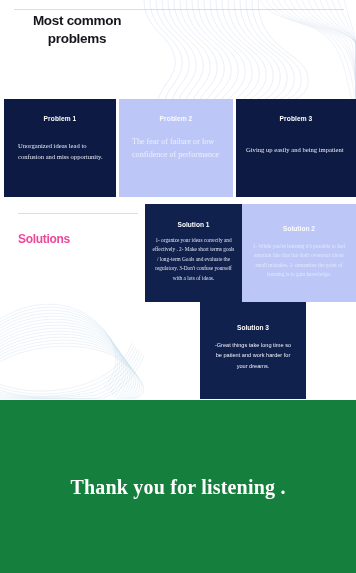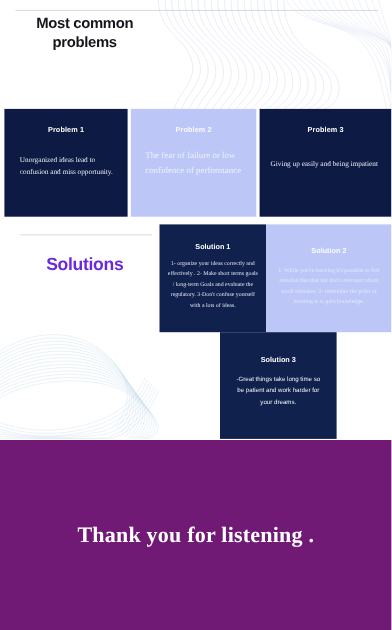--- a/index.html
+++ b/index.html
@@ -65,21 +65,21 @@
   .slide-solutions {
     position:absolute; left:0; top:199px; width:356px; height:200px;
     background:#ffffff; overflow:hidden;
   }
   .divider-sol {
     position:absolute; left:18px; top:14px; width:120px; height:1px;
     background:#d9dde8;
   }
   .sol-heading {
     position:absolute; left:18px; top:33px;
-    font-size:16px; font-weight:bold; color:#6d28d9; letter-spacing:-.3px;margin-left:24px;
+    font-size:12px; font-weight:bold; color:#ec4899; letter-spacing:-.3px;
   }
   .wave-bottom {
     position:absolute; left:-8px; top:96px; width:200px; height:104px;
     overflow:hidden; pointer-events:none;
   }
 
   .sbox { position:absolute; overflow:hidden; }
   .sbox.dark { background:#11214d; }
   .sbox.light { background:#bcc7f7; }
   .sbox-1 { left:145px; top:5px;   width:97px;  height:98px; }
@@ -104,21 +104,21 @@
   }
   .sbox-3 .sbox-body {
     top:38px; left:12px; right:12px;
     font-family:"Liberation Sans", sans-serif;
     font-size:5.6px; line-height:1.86; color:#eef1f9;
   }
 
   
   .slide-thanks {
     position:absolute; left:0; top:400px; width:356px; height:173px;
-    background:#701a75;
+    background:#15803d;
   }
   .thanks-text {
     position:absolute; left:0; right:0; top:50%;
     transform:translateY(-50%);
     text-align:center;
     font-family:"Liberation Serif", serif;
     font-size:20px; font-weight:bold; color:#ffffff;
     letter-spacing:.2px;
   }
 </style>

